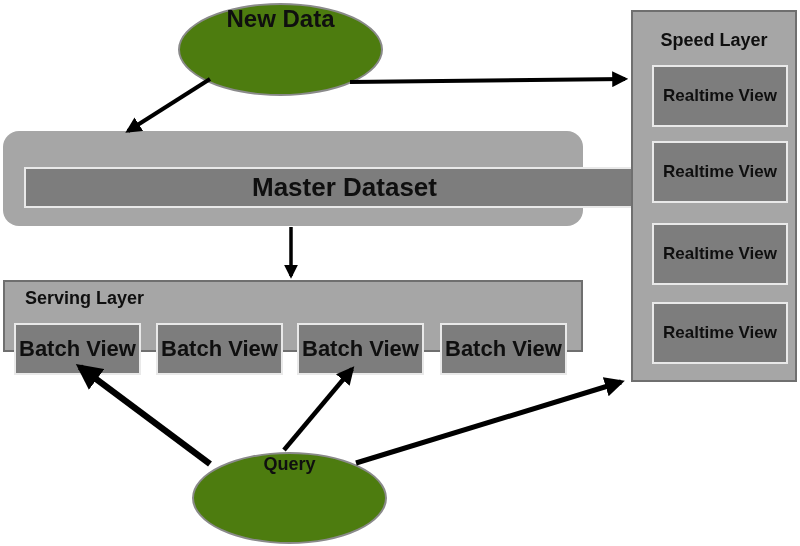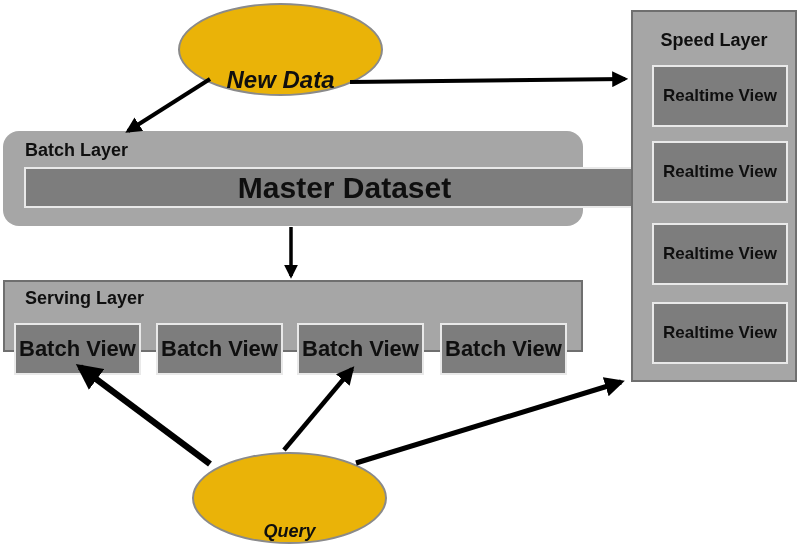--- a/index.html
+++ b/index.html
@@ -9,28 +9,27 @@
     width: 800px;
     height: 546px;
     background: #ffffff;
     font-family: "Liberation Sans", sans-serif;
     font-weight: bold;
     color: #0f0f0f;
     overflow: hidden;
   }
   .ellipse {
     position: absolute;
-    background: #eab308;
+    background: #4d7c0f;
     border: 2px solid #8a8a8a;
     border-radius: 50%;
     display: flex;
-    align-items: flex-end;
+    align-items: flex-start;
     justify-content: center;
     text-align: center;
-    font-style: italic;
   }
   #new-data { left: 178px; top: 3px;  width: 205px; height: 93px; font-size: 24px; }
   #query    { left: 192px; top: 452px; width: 195px; height: 92px; font-size: 18px; }
 
   .panel { position: absolute; background: #a6a6a6; text-decoration: underline; }
 
   #batch-layer { left: 3px; top: 131px; width: 580px; height: 95px; border-radius: 16px; }
   #serving-layer { left: 3px; top: 280px; width: 580px; height: 72px; border: 2px solid #6f6f6f; }
   #speed-layer { left: 631px; top: 10px; width: 166px; height: 372px; border: 2px solid #6f6f6f; }
 
@@ -45,21 +44,21 @@
 
   .dark-box {
     position: absolute;
     background: #7d7d7d;
     border: 2px solid #e9e9e9;
     display: flex;
     align-items: center;
     justify-content: center;
     text-align: center;
   }
-  #master-dataset { left: 21px; top: 36px; width: 641px; height: 41px; font-size: 30px; }
+  #master-dataset { left: 21px; top: 36px; width: 641px; height: 41px; font-size: 26px; }
 
   .batch-view { top: 41px; width: 127px; height: 52px; font-size: 22px; }
   #batch-view-1 { left: 9px; }
   #batch-view-2 { left: 151px; }
   #batch-view-3 { left: 292px; }
   #batch-view-4 { left: 435px; }
 
   .realtime-view {
     left: 19px;
     width: 136px;
@@ -79,21 +78,20 @@
     width: 800px; height: 546px;
     pointer-events: none;
   }
 </style>
 </head>
 <body>
 
 <div class="canvas">
 
   <div class="panel" id="batch-layer">
-    <div class="panel-label">Batch Layer</div>
     <div class="dark-box" id="master-dataset">
       <span>Master Dataset</span>
     </div>
   </div>
 
   <div class="panel" id="serving-layer">
     <div class="panel-label">Serving Layer</div>
     <div class="dark-box batch-view" id="batch-view-1">
       <span>Batch View</span>
     </div>

